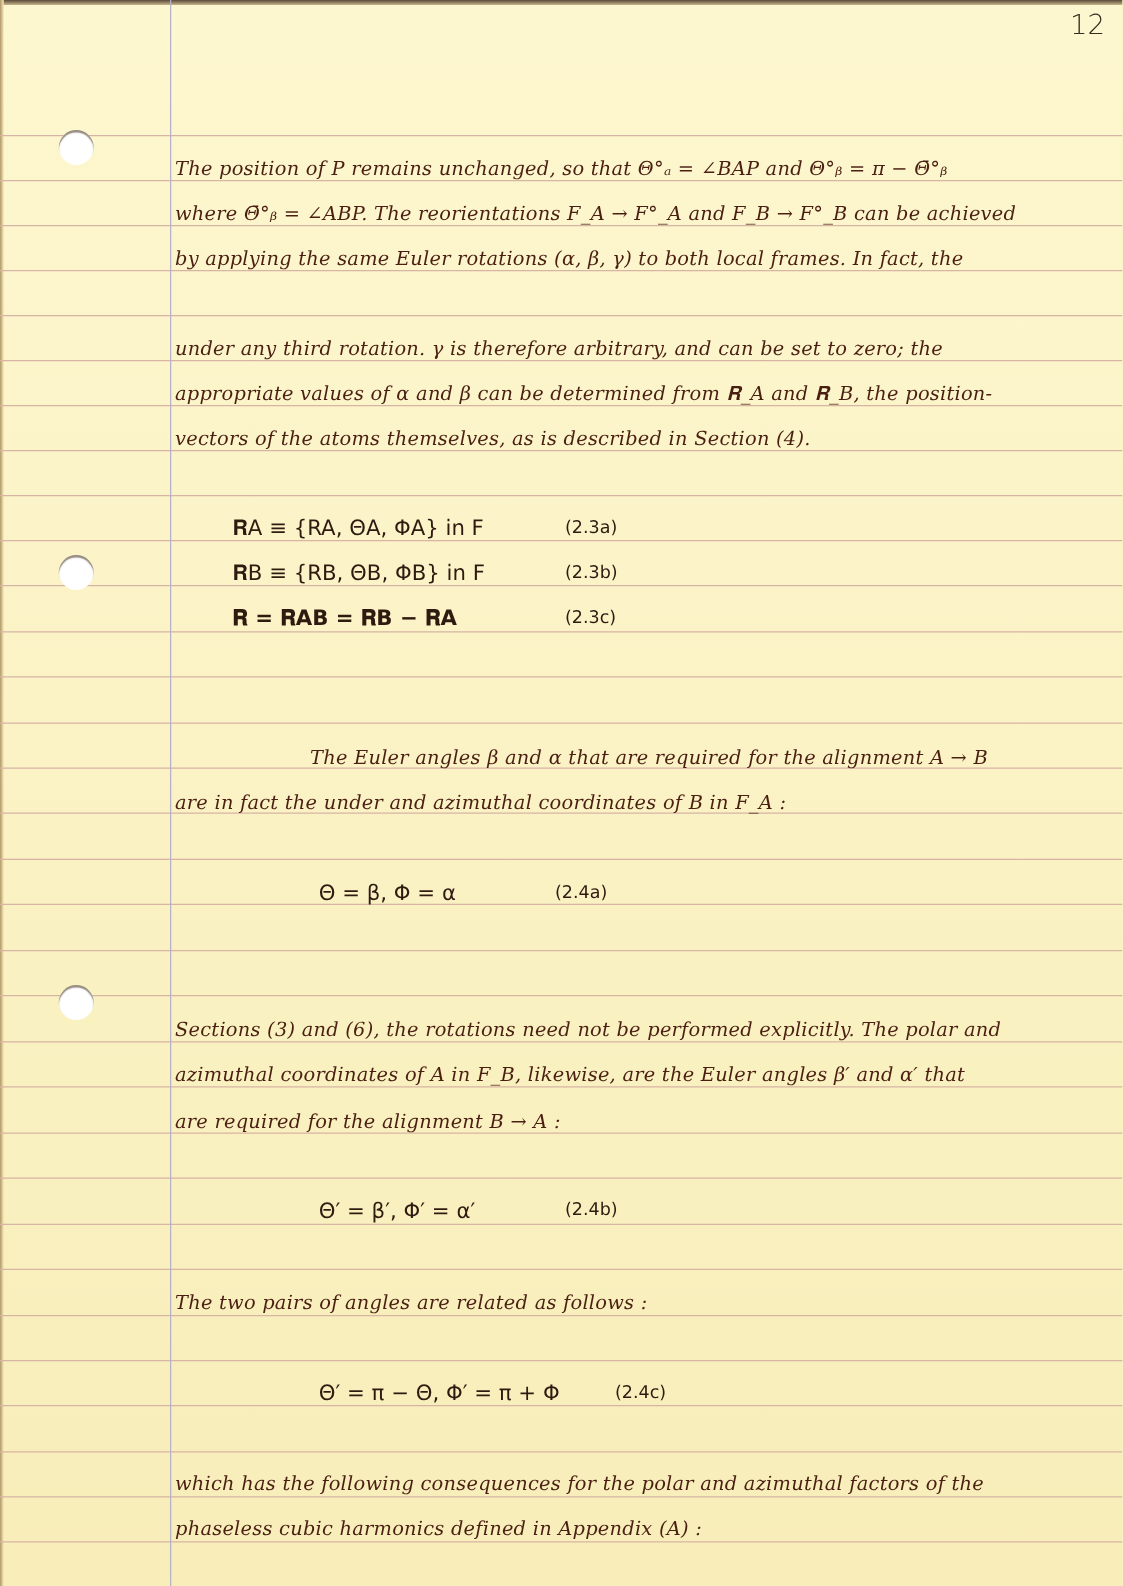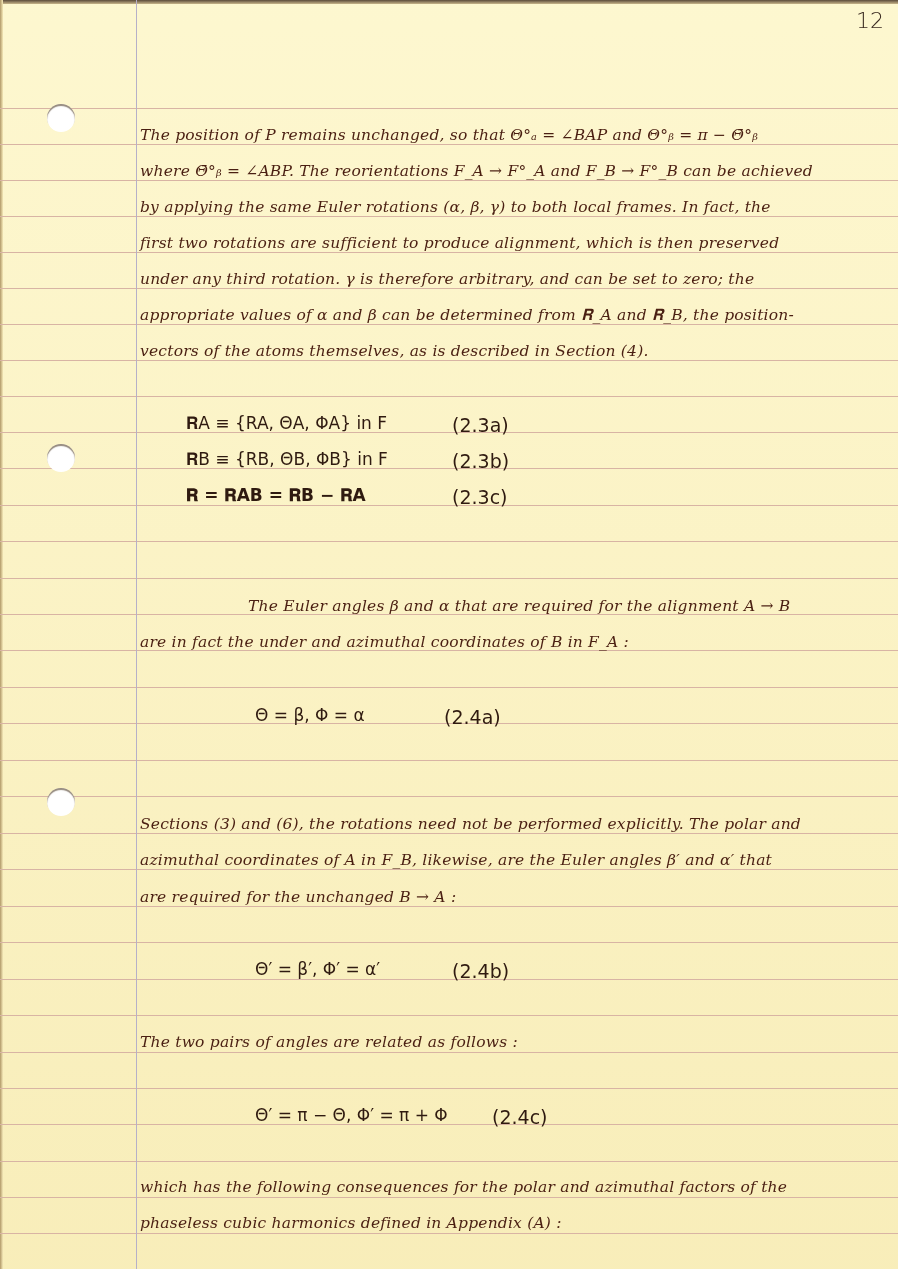--- a/index.html
+++ b/index.html
@@ -46,21 +46,21 @@
     letter-spacing:0.2px;
   }
   .eq {
     position:absolute;
     font-family:"DejaVu Sans", sans-serif;
     font-size:17px; color:#2f1a10; white-space:nowrap;
   }
   .eq-num {
     position:absolute;
     font-family:"DejaVu Sans", sans-serif;
-    font-size:19px; color:#2f1a10; white-space:nowrap;
+    font-size:14px; color:#2f1a10; white-space:nowrap;
   }
   .indent { left:248px; }
 </style>
 </head>
 <body>
 
 <div class="page">
   <div class="topedge"></div>
   <div class="leftedge"></div>
 
@@ -101,41 +101,40 @@
 
   <div class="hole" style="top:104px"></div>
   <div class="hole" style="top:444px"></div>
   <div class="hole" style="top:788px"></div>
 
   <div class="page-number">12</div>
 
   <div class="line" style="top:126px">The position of P remains unchanged, so that Θ°ₐ = ∠BAP and Θ°ᵦ = π − Θ̄°ᵦ</div>
   <div class="line" style="top:198px">by applying the same Euler rotations (α, β, γ) to both local frames. In fact, the</div>
   <div class="line" style="top:162px">where Θ̄°ᵦ = ∠ABP. The reorientations F_A → F°_A and F_B → F°_B can be achieved</div>
-  <div class="line" style="top:234px">first two rotations are sufficient to produce alignment, which is then preserved</div>
   <div class="line" style="top:270px">under any third rotation. γ is therefore arbitrary, and can be set to zero; the</div>
   <div class="line" style="top:306px">appropriate values of α and β can be determined from 𝐑_A and 𝐑_B, the position-</div>
   <div class="line" style="top:342px">vectors of the atoms themselves, as is described in Section (4).</div>
 
   <div class="eq" style="left:186px; top:413px">𝐑A ≡ {RA, ΘA, ΦA} in F</div>
   <div class="eq-num" style="left:452px; top:414px">(2.3a)</div>
   <div class="eq" style="left:186px; top:449px">𝐑B ≡ {RB, ΘB, ΦB} in F</div>
   <div class="eq-num" style="left:452px; top:450px">(2.3b)</div>
   <div class="eq" style="left:186px; top:485px; font-weight:bold">𝐑 = 𝐑AB = 𝐑B − 𝐑A</div>
   <div class="eq-num" style="left:452px; top:486px">(2.3c)</div>
 
   <div class="line indent" style="top:597px">The Euler angles β and α that are required for the alignment A → B</div>
   <div class="line" style="top:633px">are in fact the under and azimuthal coordinates of B in F_A :</div>
 
   <div class="eq" style="left:255px; top:705px">Θ = β,  Φ = α</div>
   <div class="eq-num" style="left:444px; top:706px">(2.4a)</div>
 
   <div class="line" style="top:815px">Sections (3) and (6), the rotations need not be performed explicitly. The polar and</div>
   <div class="line" style="top:851px">azimuthal coordinates of A in F_B, likewise, are the Euler angles β′ and α′ that</div>
-  <div class="line" style="top:888px">are required for the unchanged B → A :</div>
+  <div class="line" style="top:888px">are required for the alignment B → A :</div>
 
   <div class="eq" style="left:255px; top:959px">Θ′ = β′,  Φ′ = α′</div>
   <div class="eq-num" style="left:452px; top:960px">(2.4b)</div>
 
   <div class="line" style="top:1033px">The two pairs of angles are related as follows :</div>
 
   <div class="eq" style="left:255px; top:1105px">Θ′ = π − Θ,  Φ′ = π + Φ</div>
   <div class="eq-num" style="left:492px; top:1106px">(2.4c)</div>
 
   <div class="line" style="top:1214px">phaseless cubic harmonics defined in Appendix (A) :</div>

